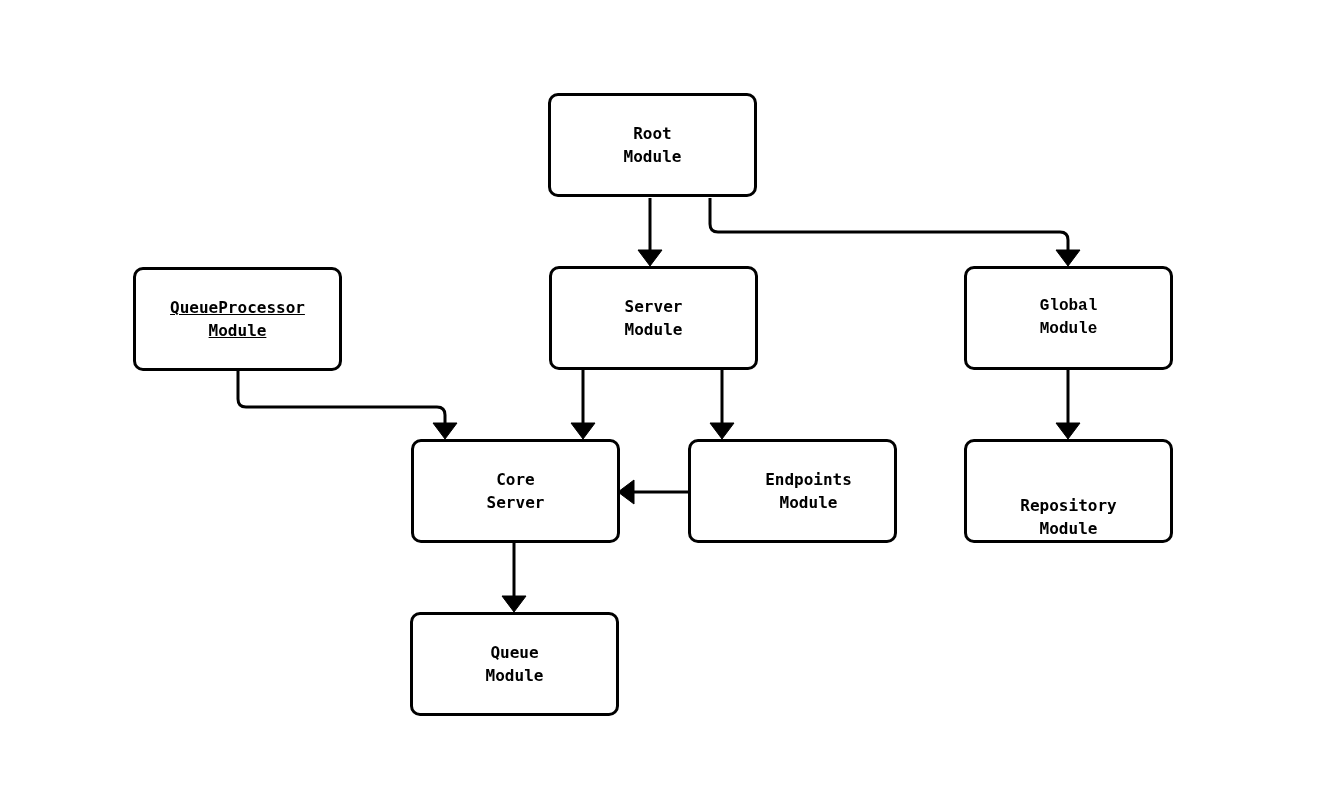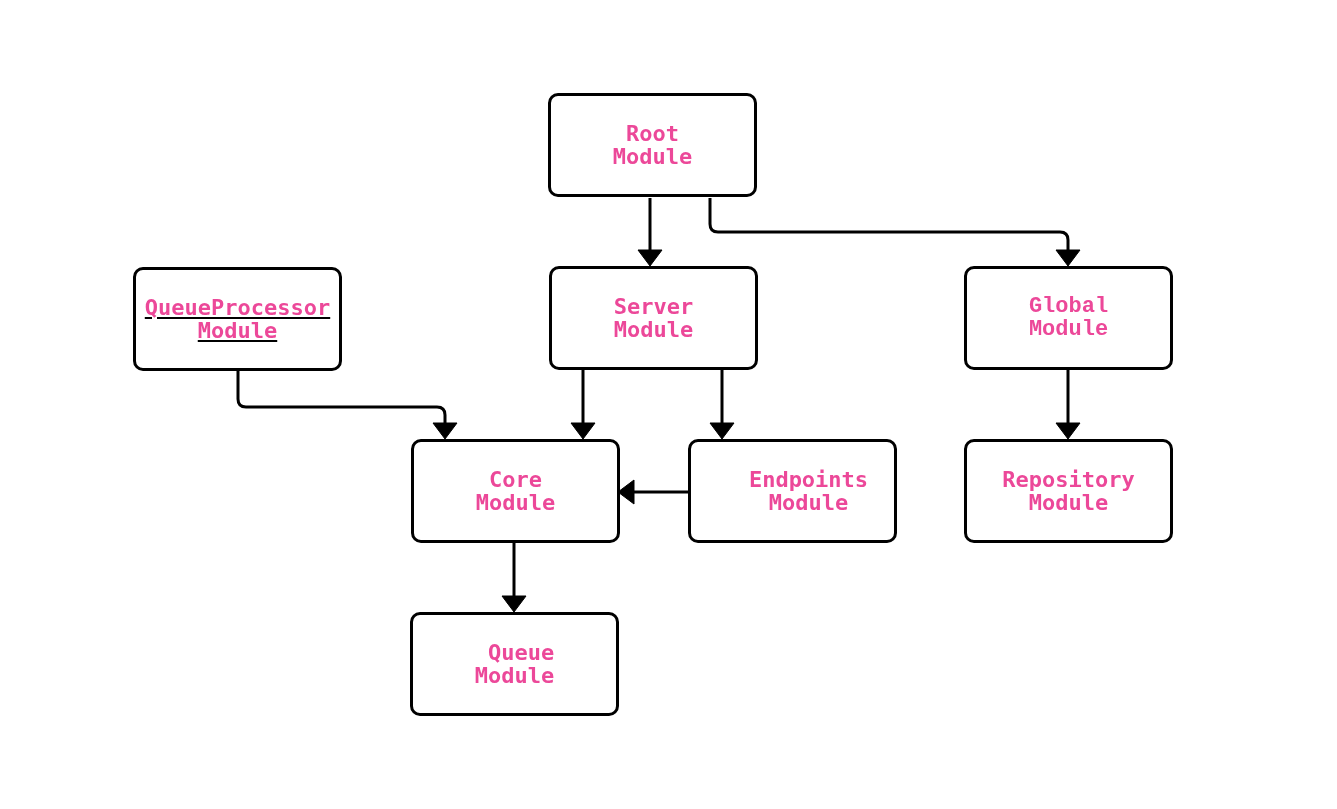--- a/index.html
+++ b/index.html
@@ -39,34 +39,34 @@
     box-sizing: border-box;
     background: #ffffff;
     border: 3px solid #000000;
     border-radius: 10px;
     display: flex;
     align-items: center;
     justify-content: center;
     text-align: center;
   }
   .node .label {
-    font-size: 22px;
+    font-size: 16px;
     font-weight: bold;
     line-height: 23px;
-    color: #ec4899;
+    color: #000000;
     white-space: pre-line;
   }
   .n-root          { left: 548px; top: 93px;  }
   .n-queueproc     { left: 133px; top: 267px; text-decoration: underline; }
   .n-server        { left: 549px; top: 266px; align-items: center; }
   .n-global        { left: 964px; top: 266px; font-family: Liberation Mono, monospace; }
   .n-core          { left: 411px; top: 439px; }
   .n-endpoints     { left: 688px; top: 439px; padding-left: 32px; }
-  .n-repository    { left: 964px; top: 439px; }
-  .n-queue         { left: 410px; top: 612px; text-align: right; }
+  .n-repository    { left: 964px; top: 439px; align-items: flex-end; }
+  .n-queue         { left: 410px; top: 612px; }
 </style>
 </head>
 <body>
 
 <div id="canvas">
 
   <svg id="edge-layer" width="1337" height="809" viewBox="0 0 1337 809" xmlns="http://www.w3.org/2000/svg">
 
     <path d="M650,198 L650,252"></path>
     <polygon points="650,266 638,250 662,250"></polygon>
@@ -108,21 +108,21 @@
 Module</span>
   </div>
 
   <div class="node n-global">
     <span class="label">Global
 Module</span>
   </div>
 
   <div class="node n-core">
     <span class="label">Core
-Module</span>
+Server</span>
   </div>
 
   <div class="node n-endpoints">
     <span class="label">Endpoints
 Module</span>
   </div>
 
   <div class="node n-repository">
     <span class="label">Repository
 Module</span>

